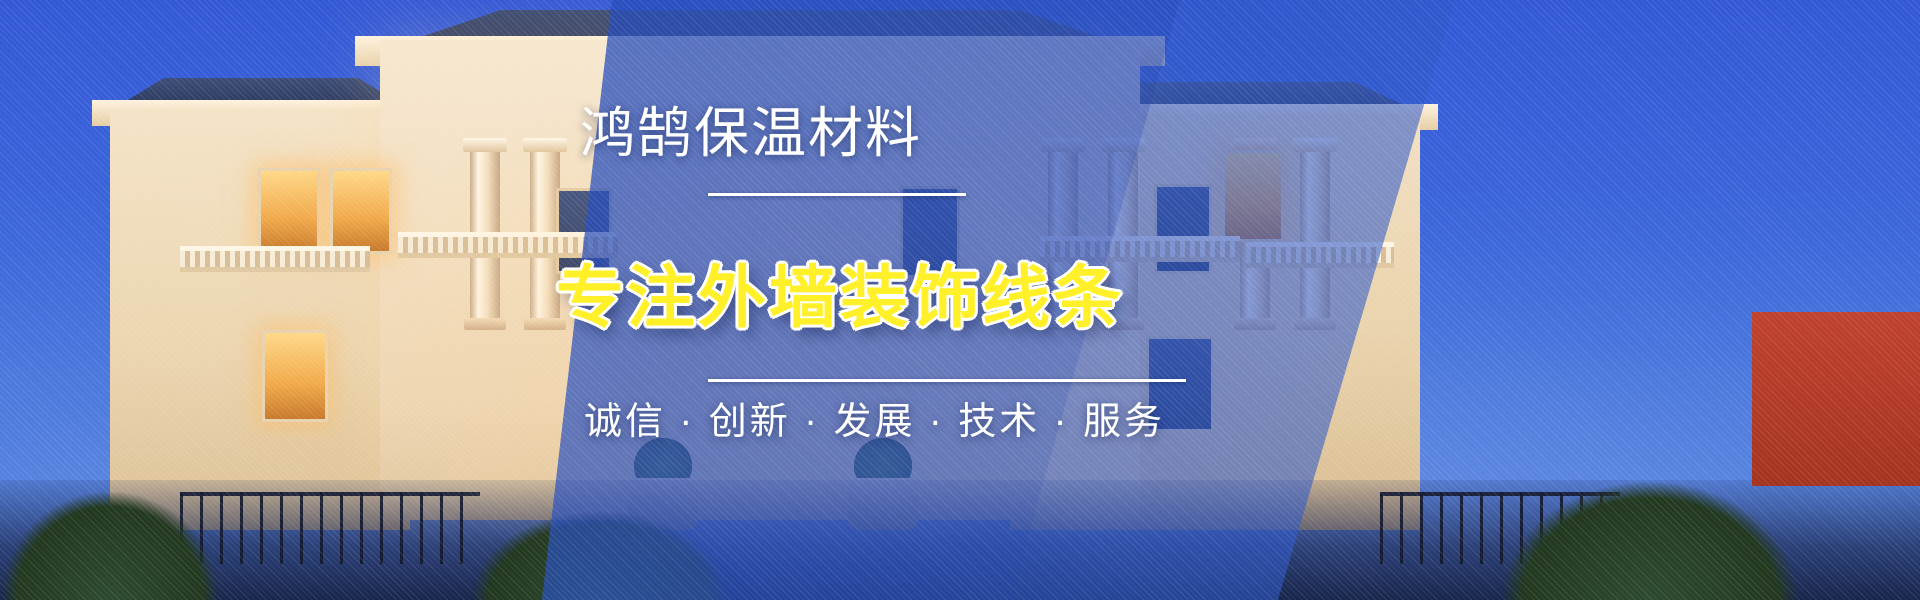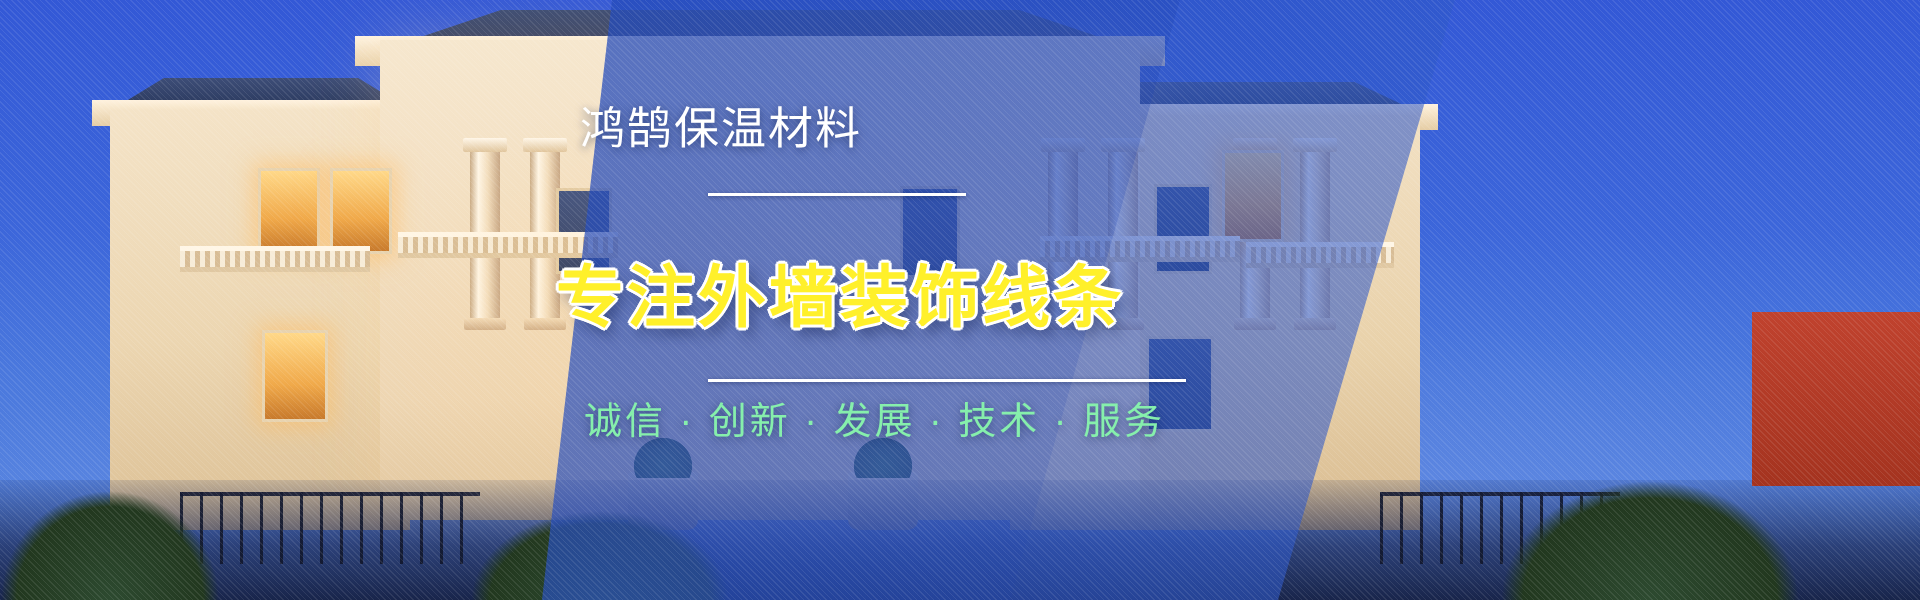--- a/index.html
+++ b/index.html
@@ -198,21 +198,21 @@
   
   .copy{
     position:absolute;
     left:0;top:0;width:1920px;height:600px;
     pointer-events:none;
   }
   .copy > *{pointer-events:auto;}
 
   .brand{
     position:absolute;left:580px;top:106px;
-    font-size:45px;line-height:1;
+    font-size:55px;line-height:1;
     color:#ffffff;
     letter-spacing:2px;
     font-weight:400;
     text-shadow:0 2px 8px rgba(10,24,70,.55);
     white-space:nowrap;
   }
 
   .rule{
     position:absolute;height:3px;
     background:#ffffff;
@@ -238,21 +238,21 @@
        2px -2px 0 #ffffff,
       -2px -2px 0 #ffffff,
        6px 8px 14px rgba(12,26,72,.55);
   }
   .headline-1{top:193px;}
   .headline-2{top:263px;text-align:center;}
 
   .tagline{
     position:absolute;left:584px;top:402px;
     font-size:38px;line-height:1;
-    color:#86efac;
+    color:#ffffff;
     letter-spacing:3px;
     white-space:nowrap;
     text-shadow:0 2px 8px rgba(10,24,70,.55);
   }
 </style>
 </head>
 <body>
 
 <div class="banner">
 

